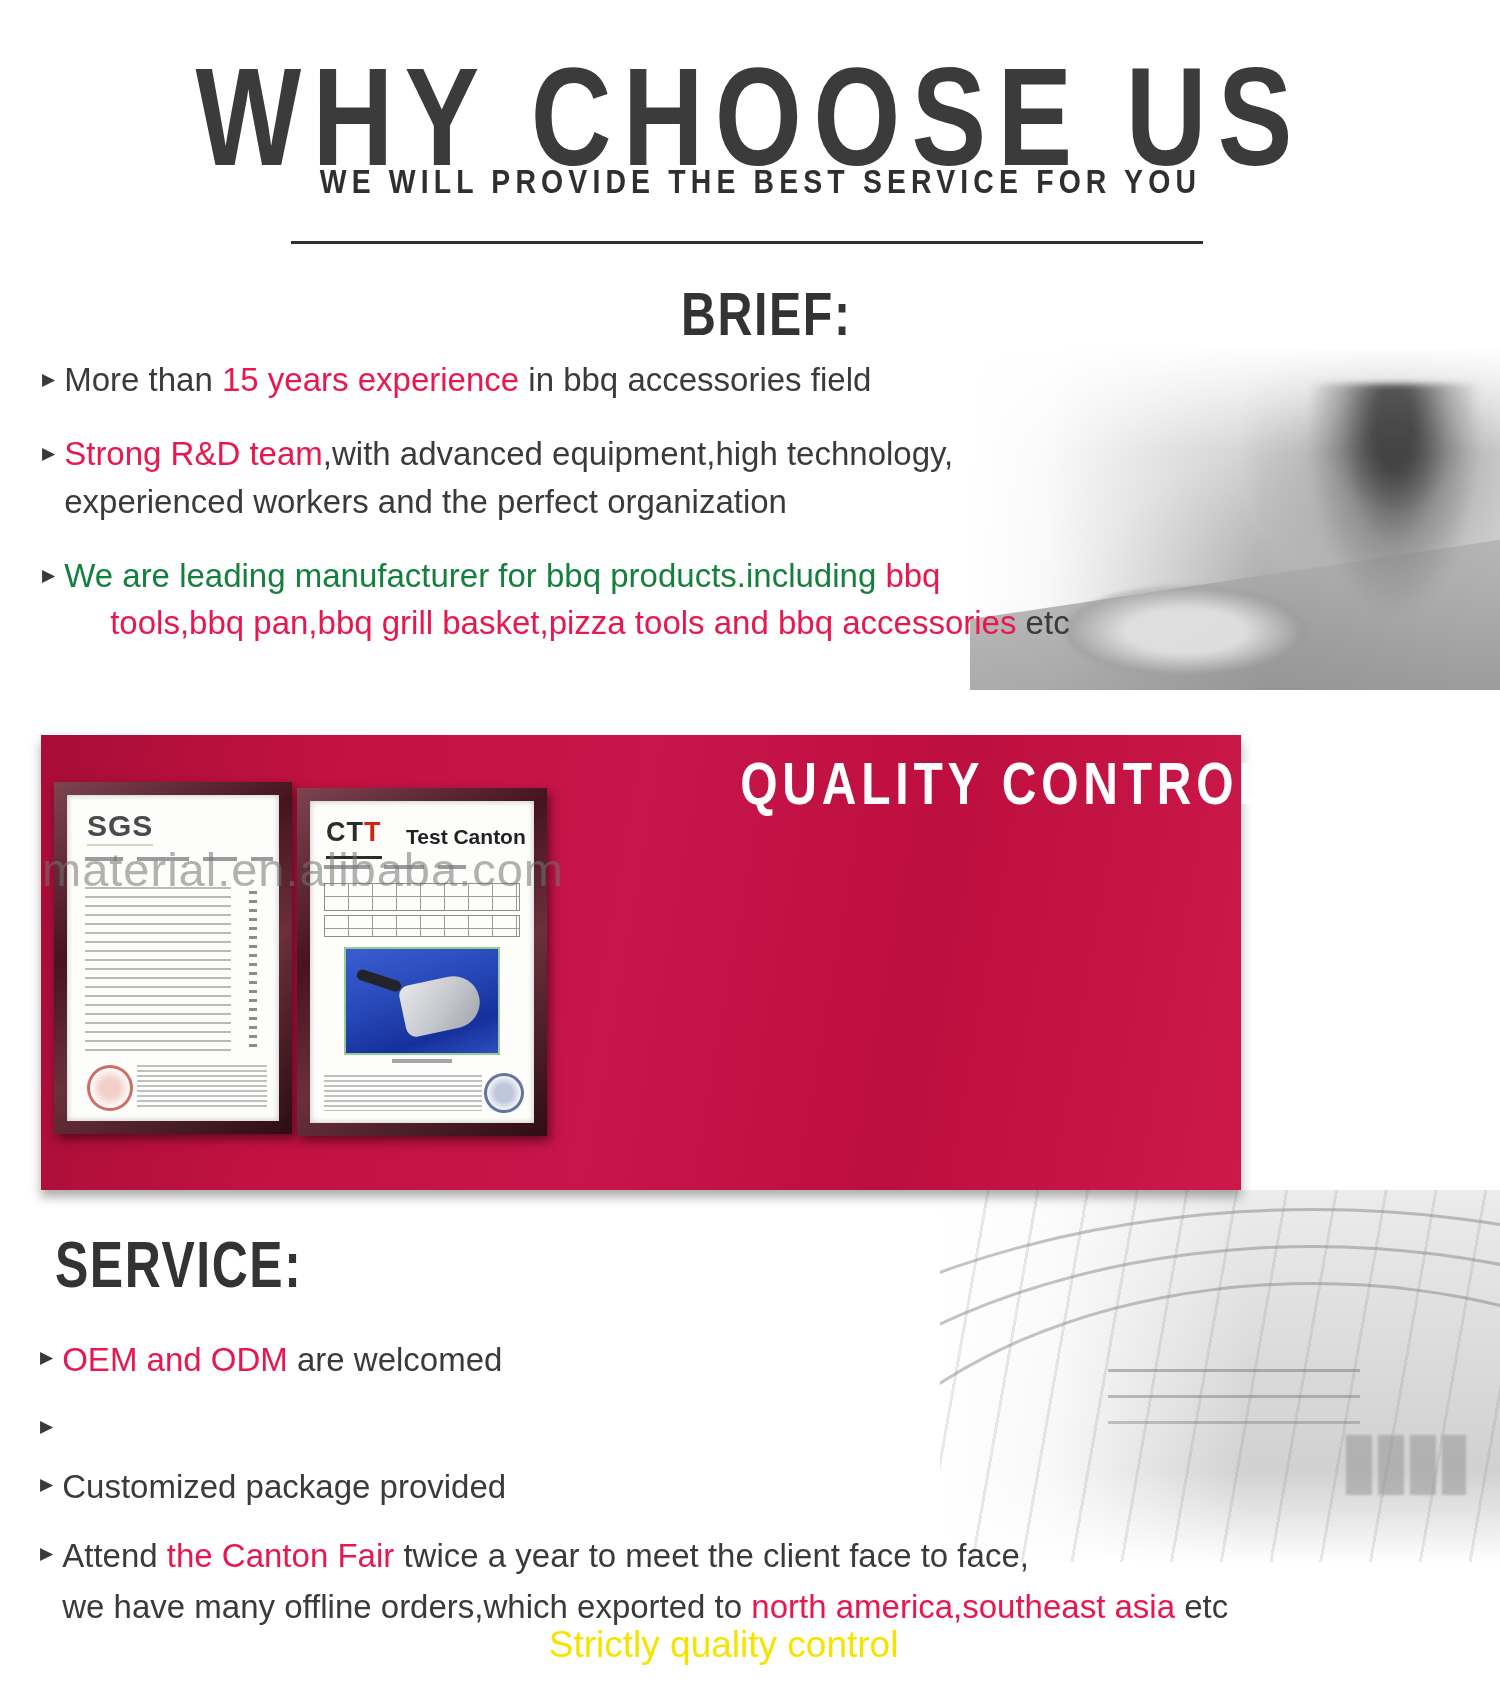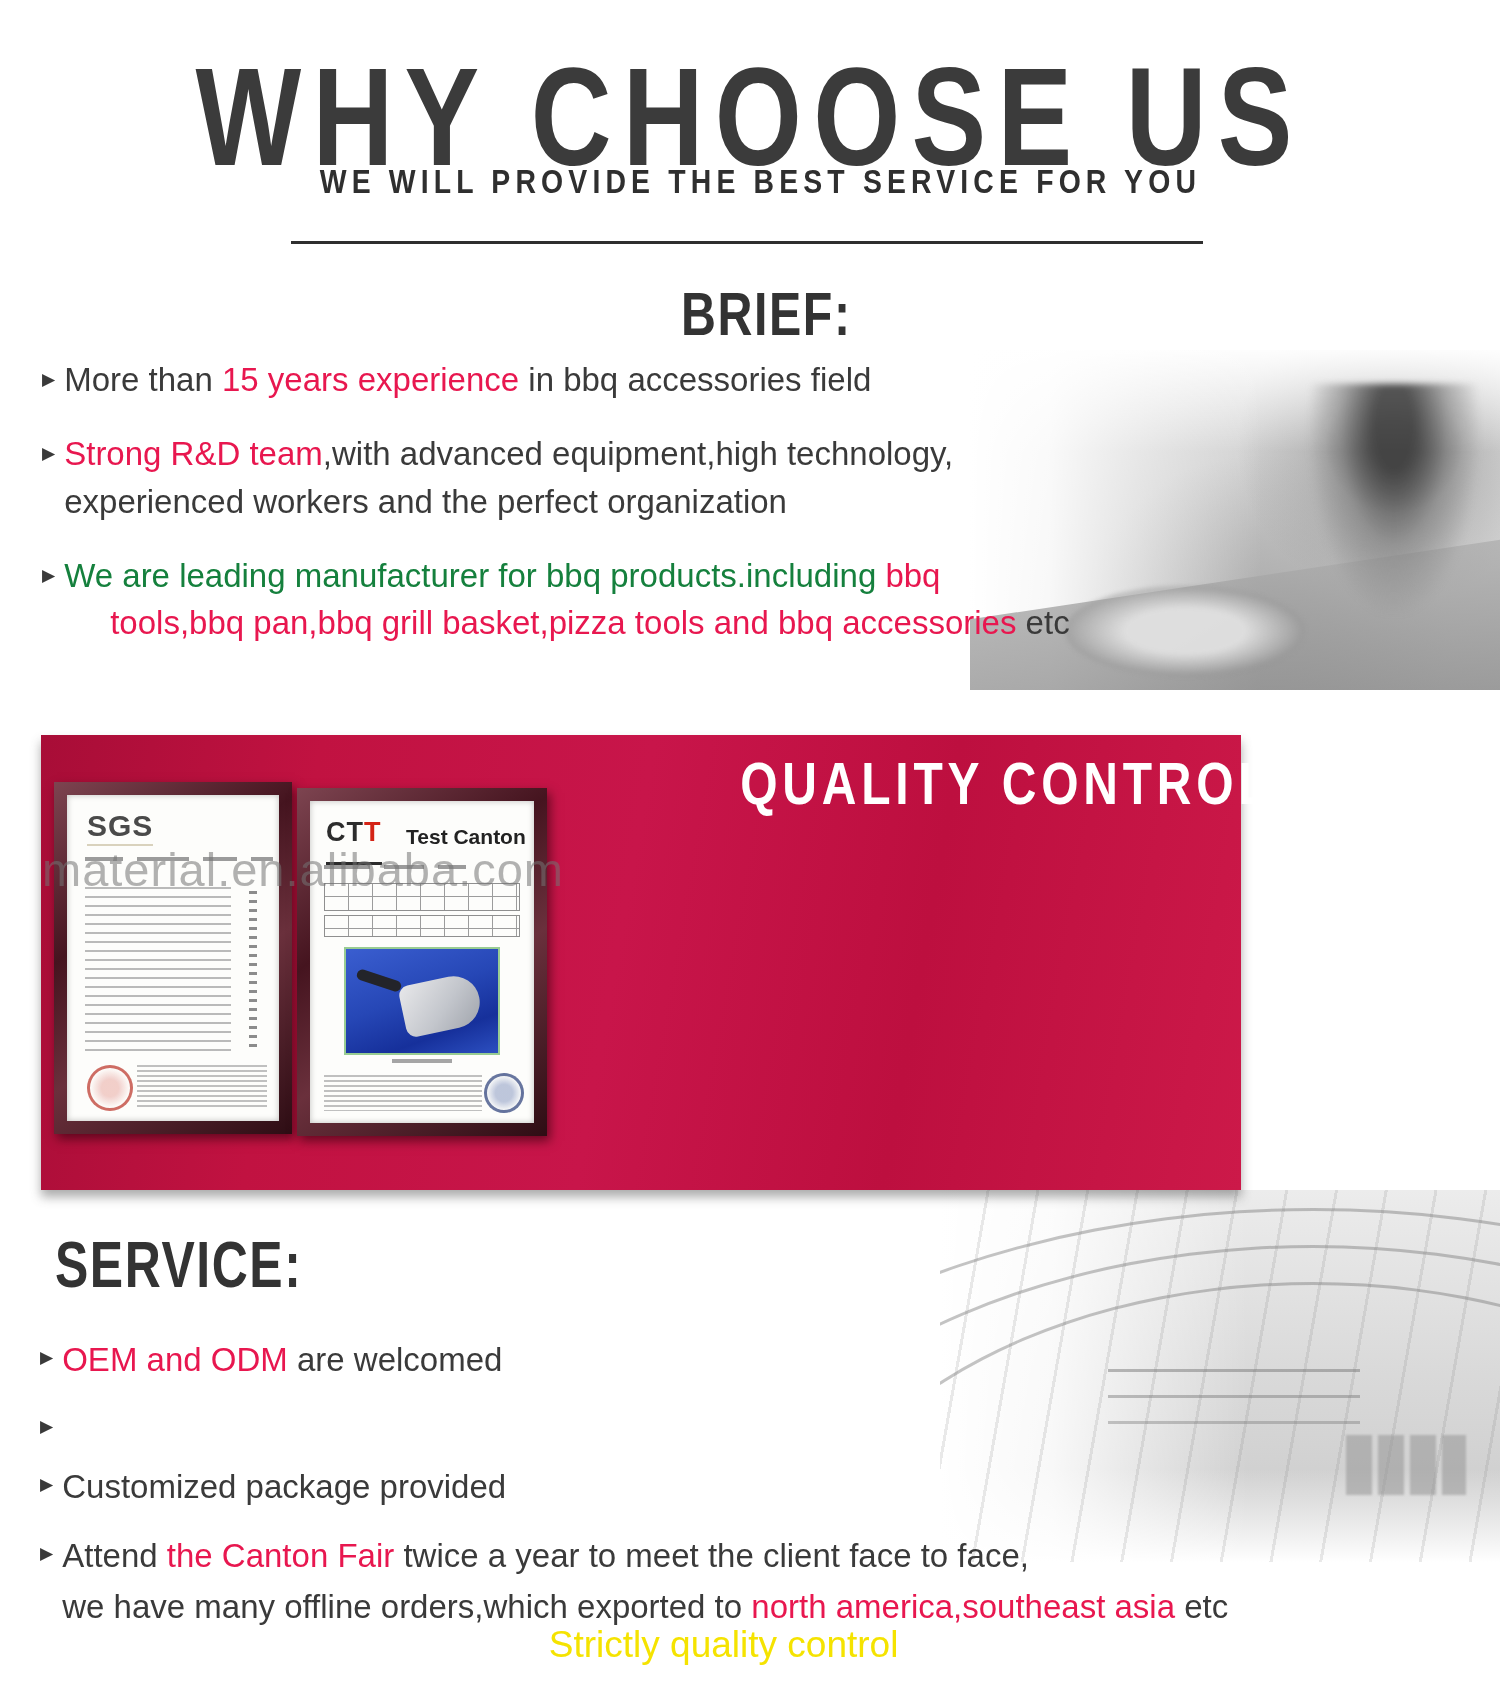--- a/index.html
+++ b/index.html
@@ -72,21 +72,21 @@
   }
   .stamp-red{
     position:absolute; left:20px; bottom:10px; width:40px; height:40px; border-radius:50%;
     border:3px solid rgba(190,60,50,.75); background:radial-gradient(circle, rgba(220,120,110,.35) 30%, transparent 70%);
   }
   .fineprint{
     position:absolute; left:70px; right:12px; bottom:12px; height:44px;
     background:repeating-linear-gradient(to bottom, #b5b5b5 0 2px, transparent 2px 5px);
     opacity:.85;
   }
-  .ctt-logo{position:absolute; top:16px; left:16px; font-size:27px; font-weight:bold; color:#2c2c2c; letter-spacing:1px; border-bottom:3px solid #2c2c2c; padding-bottom:14px;}
+  .ctt-logo{position:absolute; top:16px; left:16px; font-size:27px; font-weight:bold; color:#2c2c2c; letter-spacing:1px; border-bottom:3px solid #2c2c2c; padding-bottom:8px;}
   .ctt-logo .t-red{color:#d42315;}
   .ctt-title{position:absolute; top:24px; left:96px; font-size:21px; font-weight:bold; color:#222;}
   .grid-table{position:absolute; left:14px; right:14px; border:1px solid #8f8f8f;
     background:
       repeating-linear-gradient(to right, transparent 0 23px, #9c9c9c 23px 24px),
       linear-gradient(to bottom, transparent 0 12px, #9c9c9c 12px 13px, transparent 13px);
   }
   .sample-photo{
     position:absolute; left:50%; transform:translateX(-50%); top:146px; width:152px; height:104px;
     border:2px solid #98cc92;

